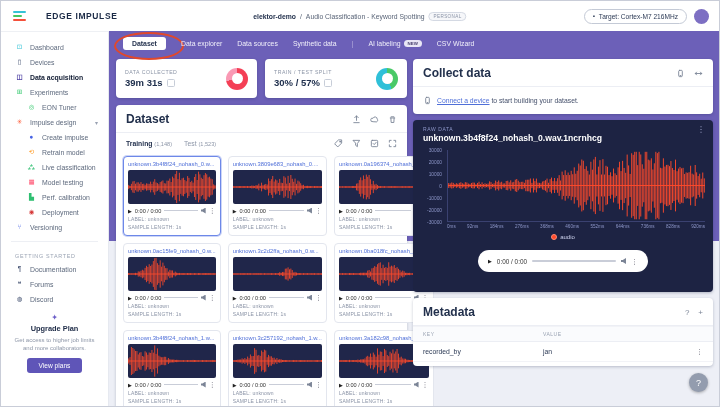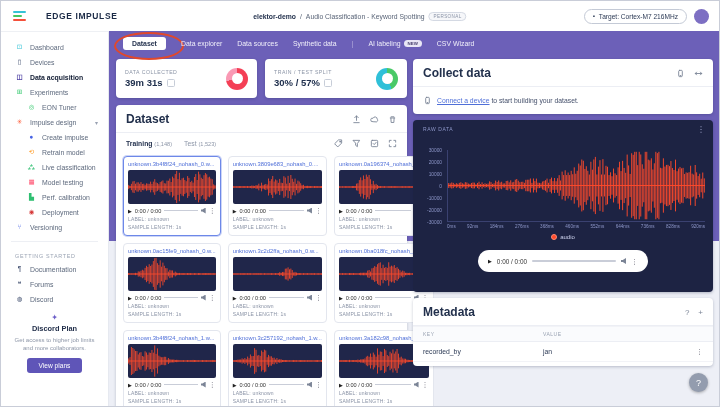--- a/index.html
+++ b/index.html
@@ -195,21 +195,21 @@
         <span>Documentation</span>
       </div>
       <div class="side-item">
         <i class="side-ic" style="color: rgb(59, 74, 107);">❝</i>
         <span>Forums</span>
       </div>
       <div class="side-item">
         <i class="side-ic" style="color: rgb(59, 74, 107);">◍</i>
         <span>Discord</span>
       </div>
-      <div class="upgrade"><div class="upgrade-ic">✦</div><div class="upgrade-title">Discord Plan</div><div class="upgrade-desc">Get access to higher job limits and more collaborators.</div><button class="upgrade-btn">View plans</button></div>
+      <div class="upgrade"><div class="upgrade-ic">✦</div><div class="upgrade-title">Upgrade Plan</div><div class="upgrade-desc">Get access to higher job limits and more collaborators.</div><button class="upgrade-btn">View plans</button></div>
     </aside>
 
   <div class="purple-band"></div>
 
   <nav class="tabs" id="tabs">
       <span class="tab active"><span>Dataset</span><span class="annotation-ellipse"></span></span>
       <span class="tab"><span>Data explorer</span></span>
       <span class="tab"><span>Data sources</span></span>
       <span class="tab"><span>Synthetic data</span></span>
       <span class="tab-sep">|</span>
@@ -469,20 +469,21 @@
             <rect x="3" y="1.5" width="4" height="7" rx="1"></rect>
             <path d="M4.5 7.3h1"></path>
           </svg>
         </span>
       <span><a class="link">Connect a device</a><span> to start building your dataset.</span></span>
     </div>
   </section>
 
   <section class="raw">
     <div class="raw-kicker">RAW DATA</div>
+    <div class="raw-title">unknown.3b4f8f24_nohash_0.wav.1ncrnhcg</div>
     <div class="raw-kebab kebab">⋮</div>
     <div class="raw-chart">
       <div class="raw-ylabels" id="raw-ylabels">
           <span style="top: 0%;">30000</span>
           <span style="top: 16.6667%;">20000</span>
           <span style="top: 33.3333%;">10000</span>
           <span style="top: 50%;">0</span>
           <span style="top: 66.6667%;">-10000</span>
           <span style="top: 83.3333%;">-20000</span>
           <span style="top: 100%;">-30000</span>

